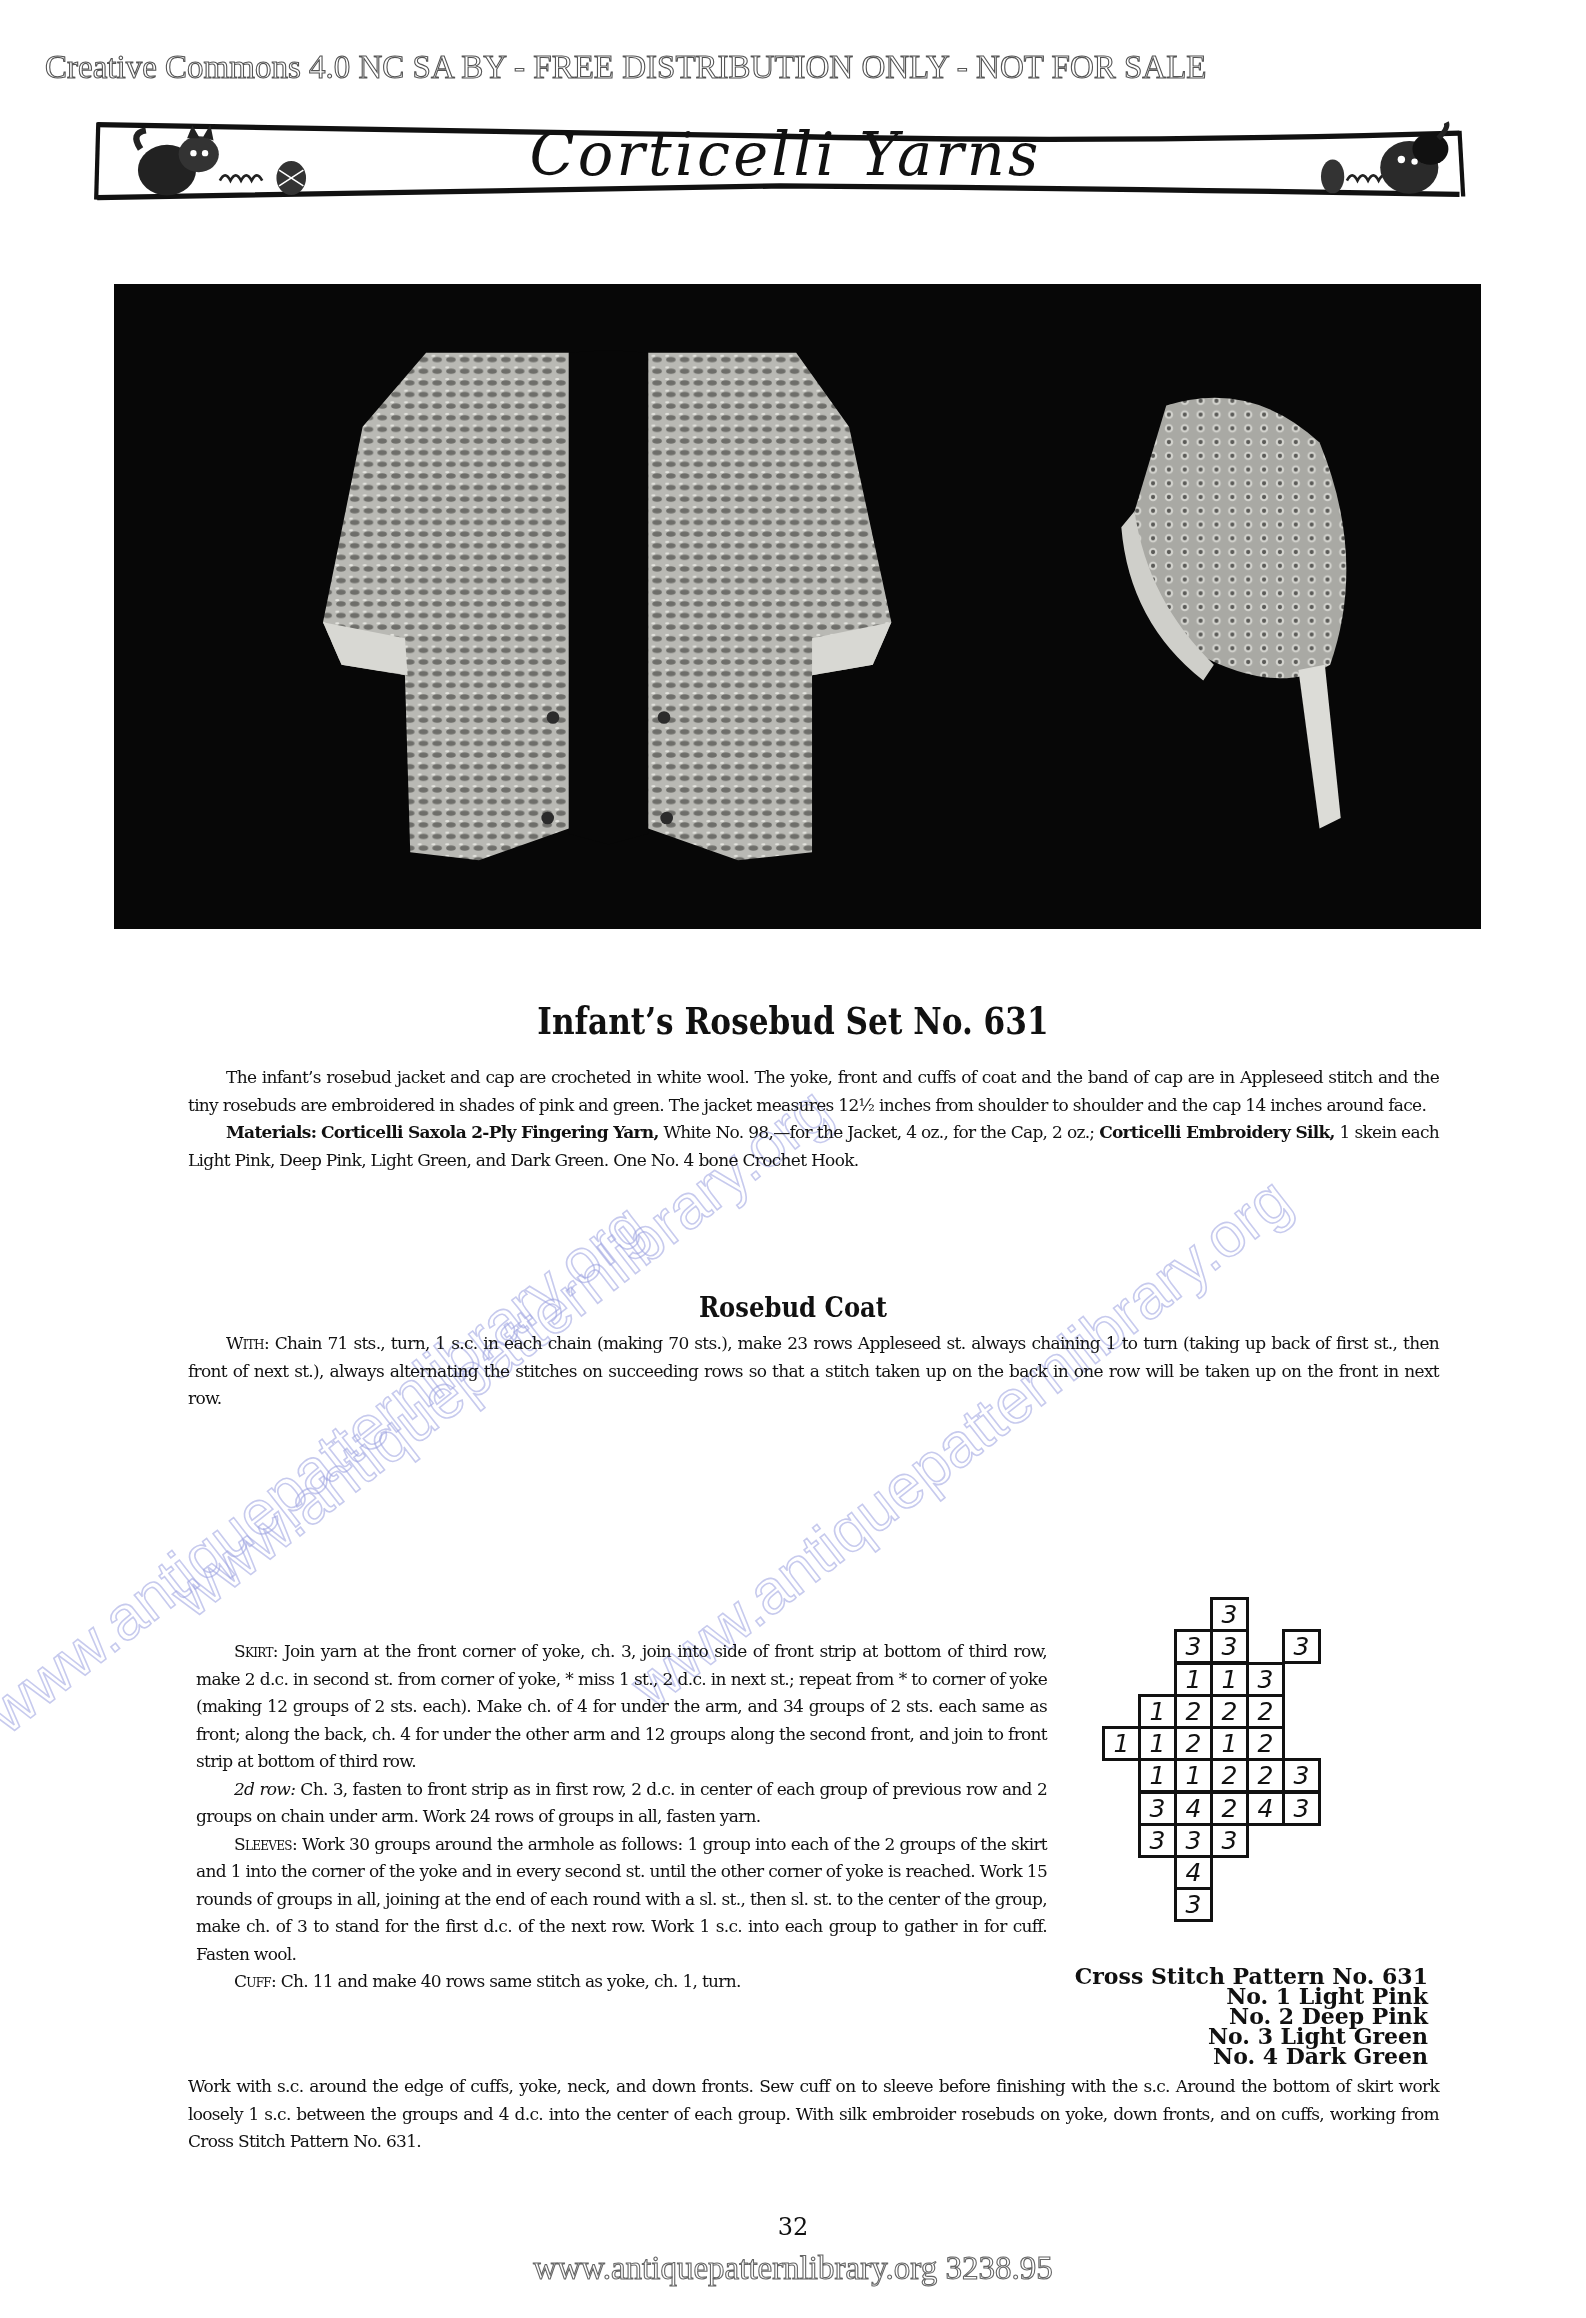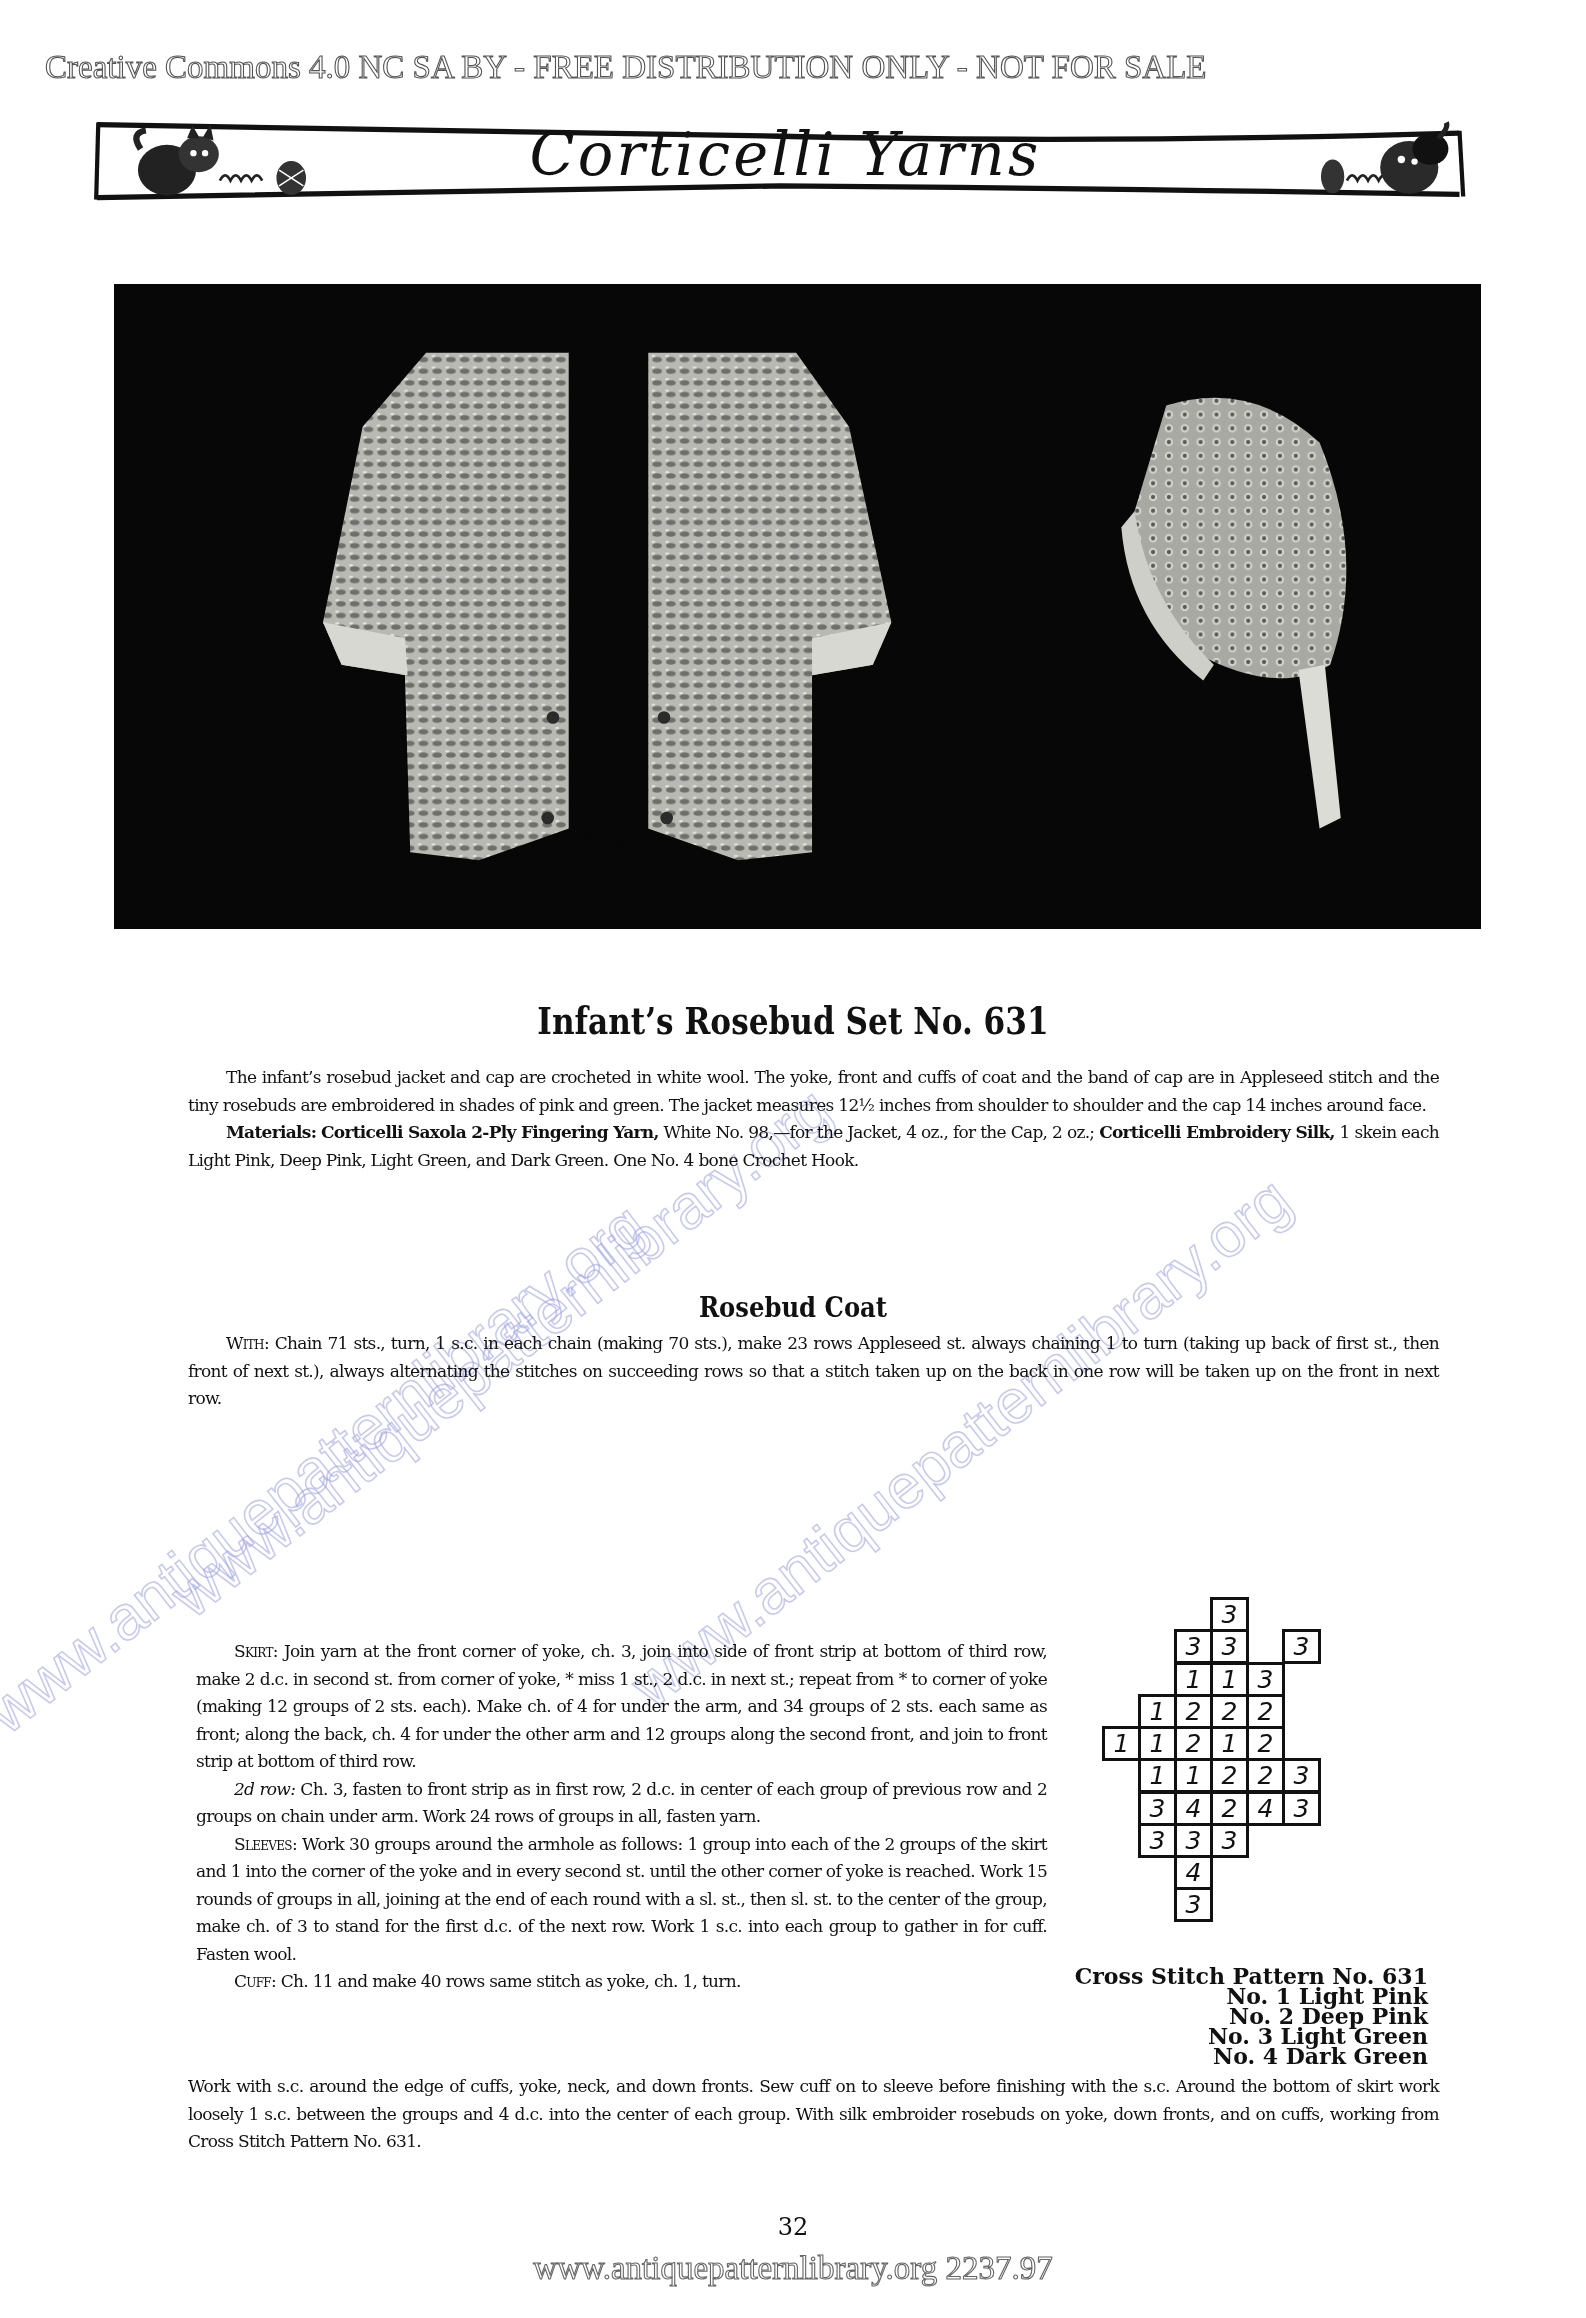--- a/index.html
+++ b/index.html
@@ -175,14 +175,14 @@
 
 <div id="legend" class="abs">
   <div>Cross Stitch Pattern No. 631</div>
   <div>No. 1 Light Pink</div>
   <div>No. 2 Deep Pink</div>
   <div>No. 3 Light Green</div>
   <div>No. 4 Dark Green</div>
 </div>
 
 <div id="pagenum" class="abs">32</div>
-<div id="footer" class="abs">www.antiquepatternlibrary.org 2237.97</div>
+<div id="footer" class="abs">www.antiquepatternlibrary.org 3238.95</div>
 
 
 </body></html>

